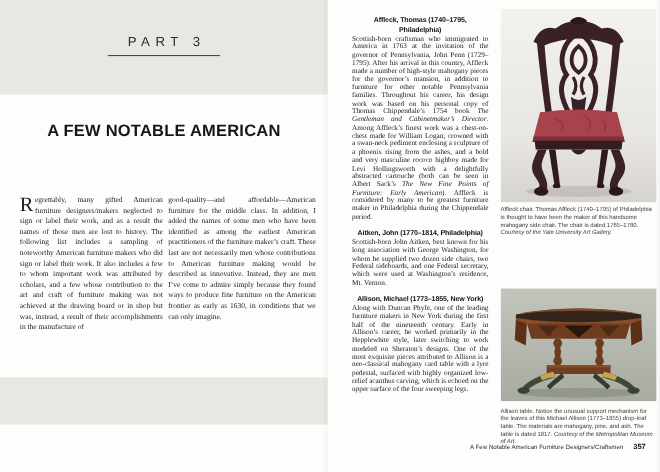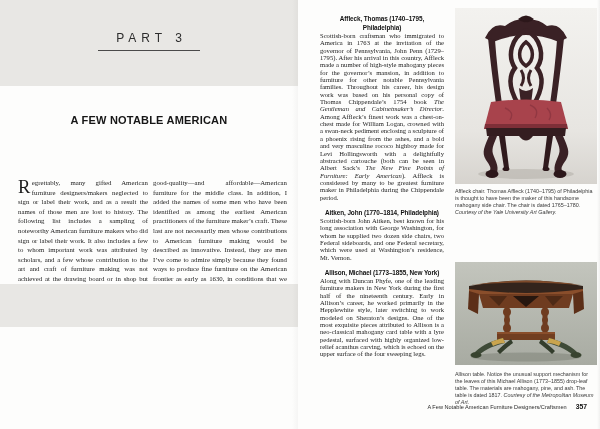--- a/index.html
+++ b/index.html
@@ -1,29 +1,29 @@
 <!DOCTYPE html>
 <html><head>
 <meta charset="utf-8">
 <style>
   * { margin:0; padding:0; box-sizing:border-box; }
   html,body { width:600px; height:429px; }
   body { font-family:"Liberation Serif", serif; background:#ffffff; }
   .spread { position:relative; width:600px; height:429px; background:#fdfdfc; overflow:hidden; }
 
   
-  .page-left { position:absolute; left:0; top:0; width:298px; height:327px; background:#fdfdfc; }
+  .page-left { position:absolute; left:0; top:0; width:298px; height:386px; background:#fdfdfc; }
   .band-top { position:absolute; top:0; left:0; width:298px; height:86px; background:#e8e7e4;
               display:flex; flex-direction:column; align-items:center; padding-top:31px; }
   .part-label { font-family:"Liberation Sans", sans-serif; font-size:12px; font-weight:400;
                 letter-spacing:5px; color:#2d2d2d; text-indent:5px; }
   .part-rule { width:102px; border-top:1px solid #4a4a4a; margin-top:5px; }
   .band-bottom { position:absolute; bottom:0; left:0; width:298px; height:43px; background:#e8e7e4; }
   .chapter-title { position:absolute; top:112px; left:0; width:298px; text-align:center;
-                   font-family:"Liberation Sans", sans-serif; font-weight:bold; font-size:11px;
+                   font-family:"Liberation Sans", sans-serif; font-weight:bold; font-size:15px;
                    line-height:16px; letter-spacing:0.2px; color:#161616; }
   .intro-col { position:absolute; top:178px; font-size:6.8px; line-height:9.6px;
                text-align:justify; color:#222; }
   .intro-col-1 { left:18px;  width:130px; }
   .intro-col-2 { left:153px; width:134px; }
   .dropcap { float:left; font-size:18.5px; line-height:18px; padding-right:1.5px; color:#1b1b1b; }
 
   
   .gutter { position:absolute; left:292px; top:0; width:24px; height:429px;
             background:linear-gradient(90deg, rgba(0,0,0,0) 0%, rgba(60,55,50,0.07) 45%,

